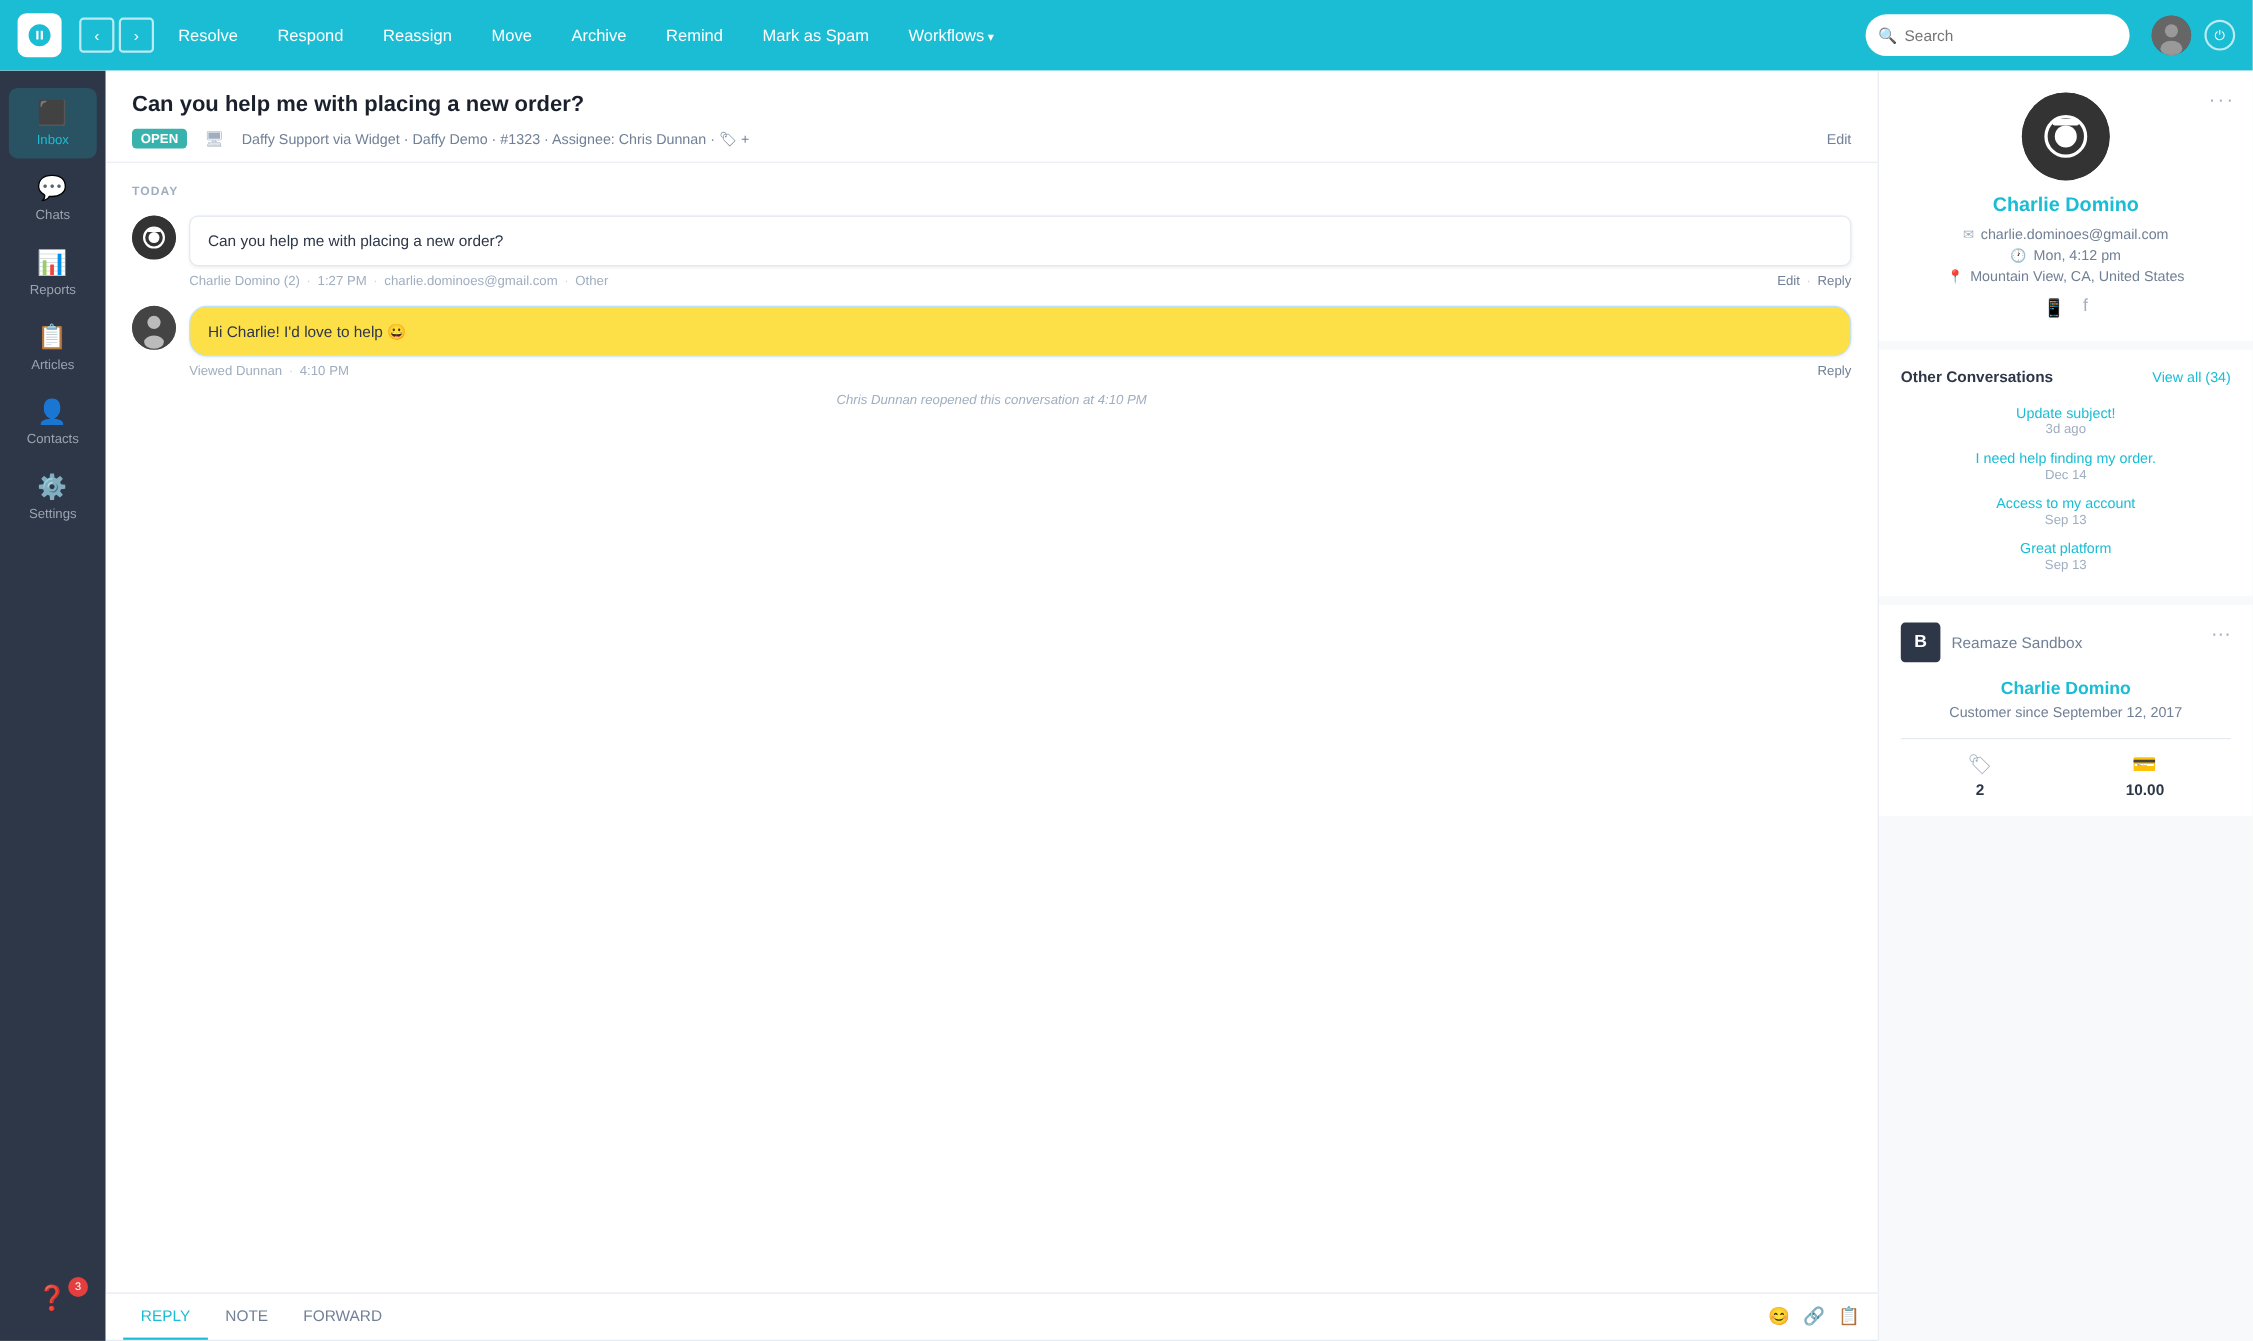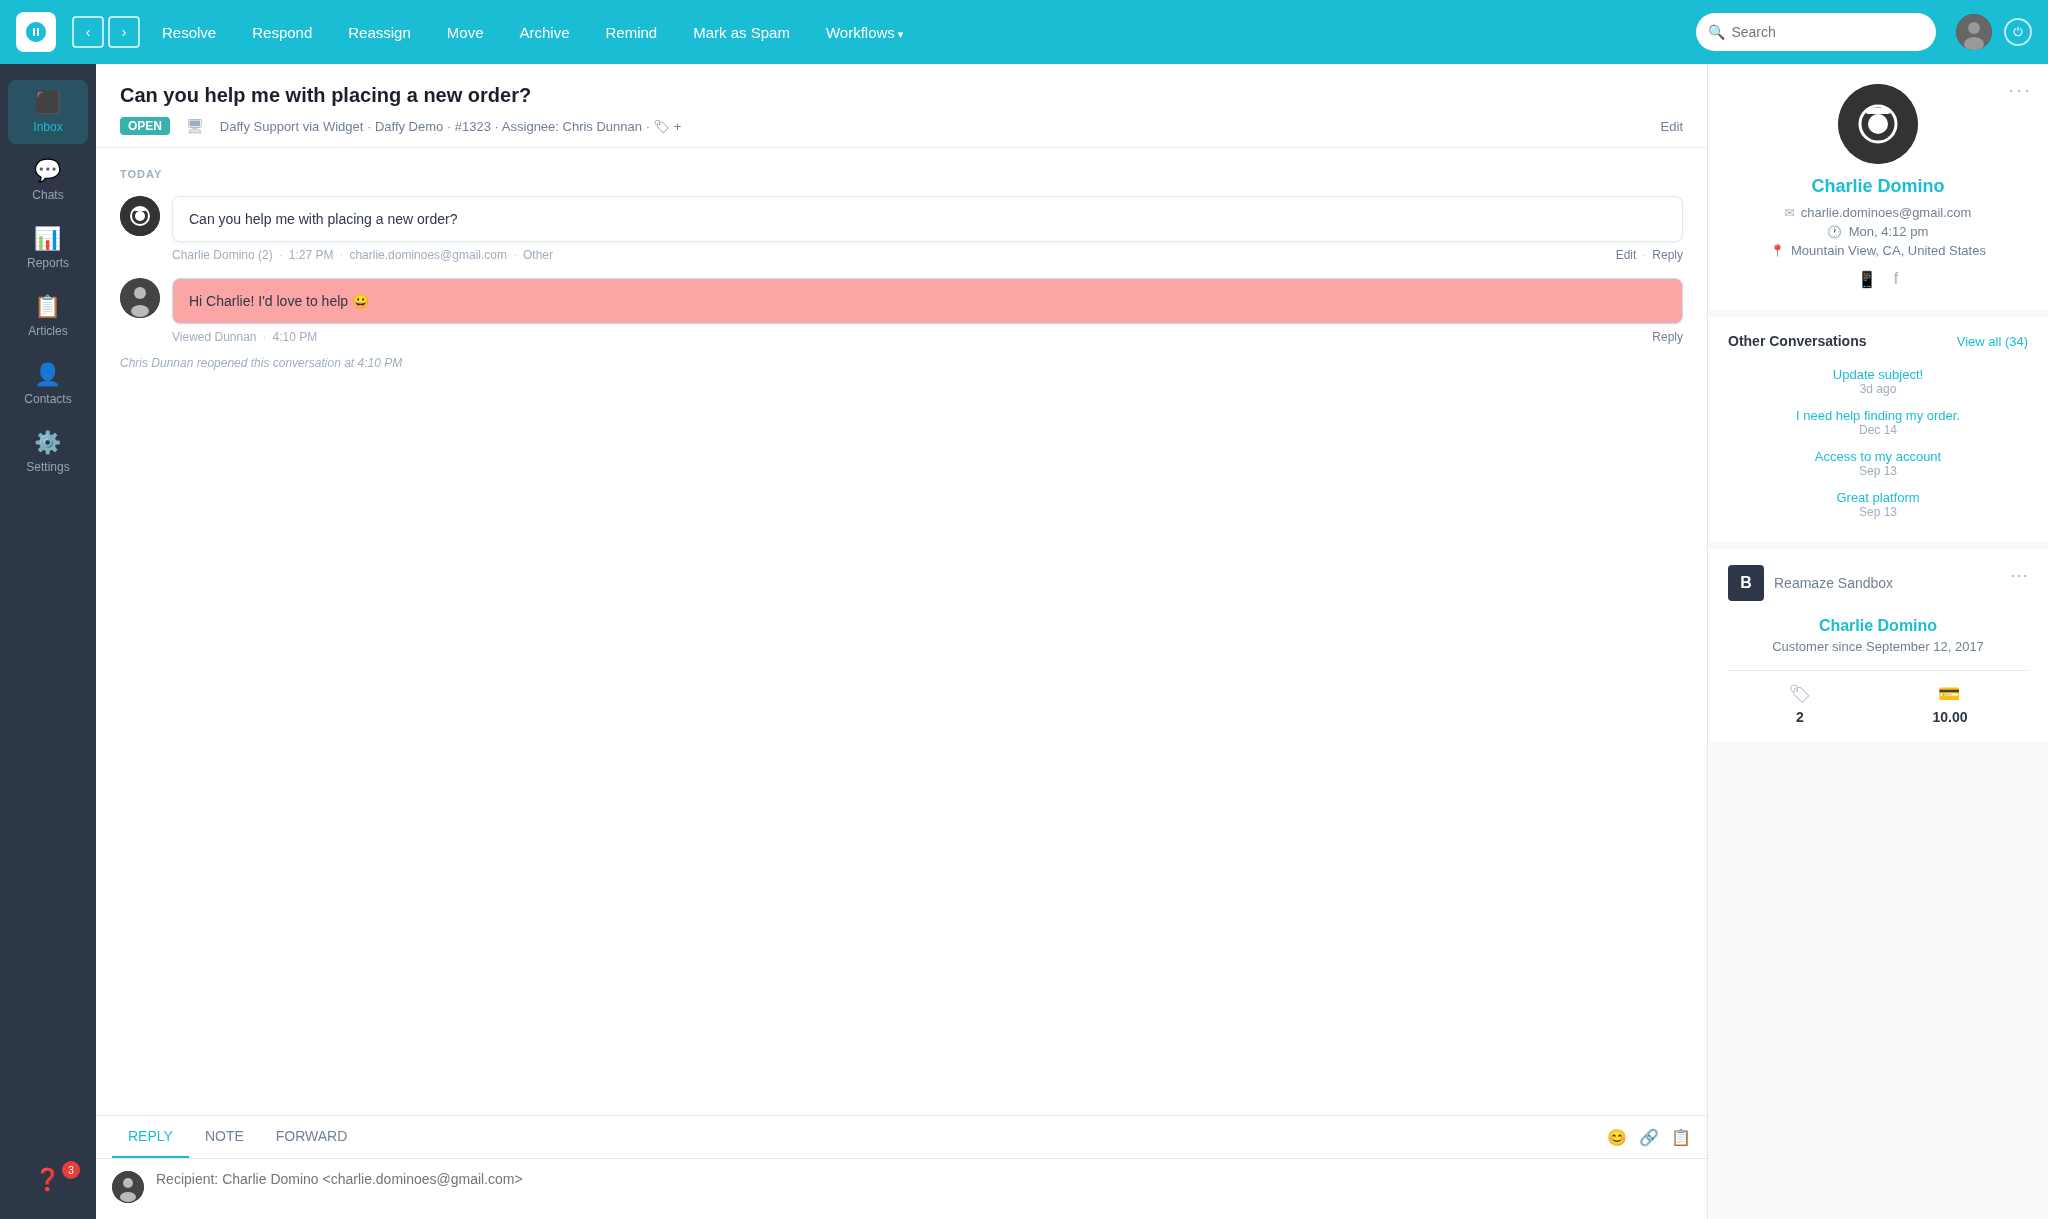--- a/index.html
+++ b/index.html
@@ -212,40 +212,41 @@
       background: white;
       border: 1px solid #e2e8f0;
       border-radius: 8px;
       padding: 14px 16px;
       font-size: 14px;
       color: #2d3748;
       margin-bottom: 6px;
       box-shadow: 0 1px 3px rgba(0,0,0,0.06);
     }
     .msg-bubble.agent {
-      background: #fca5a5;
+      background: #fde047;
       border-color: #bee3f8;
+      border-radius: 16px;
     }
     .msg-footer {
       font-size: 12px;
       color: #a0aec0;
       display: flex;
       align-items: center;
       gap: 6px;
     }
     .msg-footer .action-link {
       color: #718096;
       cursor: pointer;
       font-size: 12px;
     }
     .msg-footer .dot { color: #cbd5e0; }
     .system-msg {
       font-size: 12px;
       color: #a0aec0;
-      text-align: left;
+      text-align: center;
       margin: 12px 0;
       font-style: italic;
     }
 
     
     .reply-box {
       border-top: 1px solid #e2e8f0;
       background: white;
       padding: 0;
     }
@@ -591,30 +592,20 @@
           <div class="reply-tab active">REPLY</div>
           <div class="reply-tab">NOTE</div>
           <div class="reply-tab">FORWARD</div>
           <div class="reply-tab-spacer"></div>
           <div class="reply-icons">
             <span>😊</span>
             <span>🔗</span>
             <span>📋</span>
           </div>
         </div>
-        <div class="reply-input-area">
-          <div class="reply-avatar">
-            <svg width="32" height="32" viewBox="0 0 32 32">
-                <circle cx="16" cy="16" r="16" fill="#444"></circle>
-                <circle cx="16" cy="12" r="5" fill="#bbb"></circle>
-                <ellipse cx="16" cy="26" rx="8" ry="5" fill="#bbb"></ellipse>
-              </svg>
-          </div>
-          <textarea class="reply-input" rows="2" placeholder="Recipient: Charlie Domino &lt;charlie.dominoes@gmail.com&gt;" style=""></textarea>
-        </div>
       </div>
     </div>
 
     <div class="right-panel">
 
       <div class="contact-card">
         <span class="three-dots">···</span>
         <div class="contact-avatar">
           <svg width="80" height="80" viewBox="0 0 80 80">
               <circle cx="40" cy="40" r="40" fill="#333"></circle>

